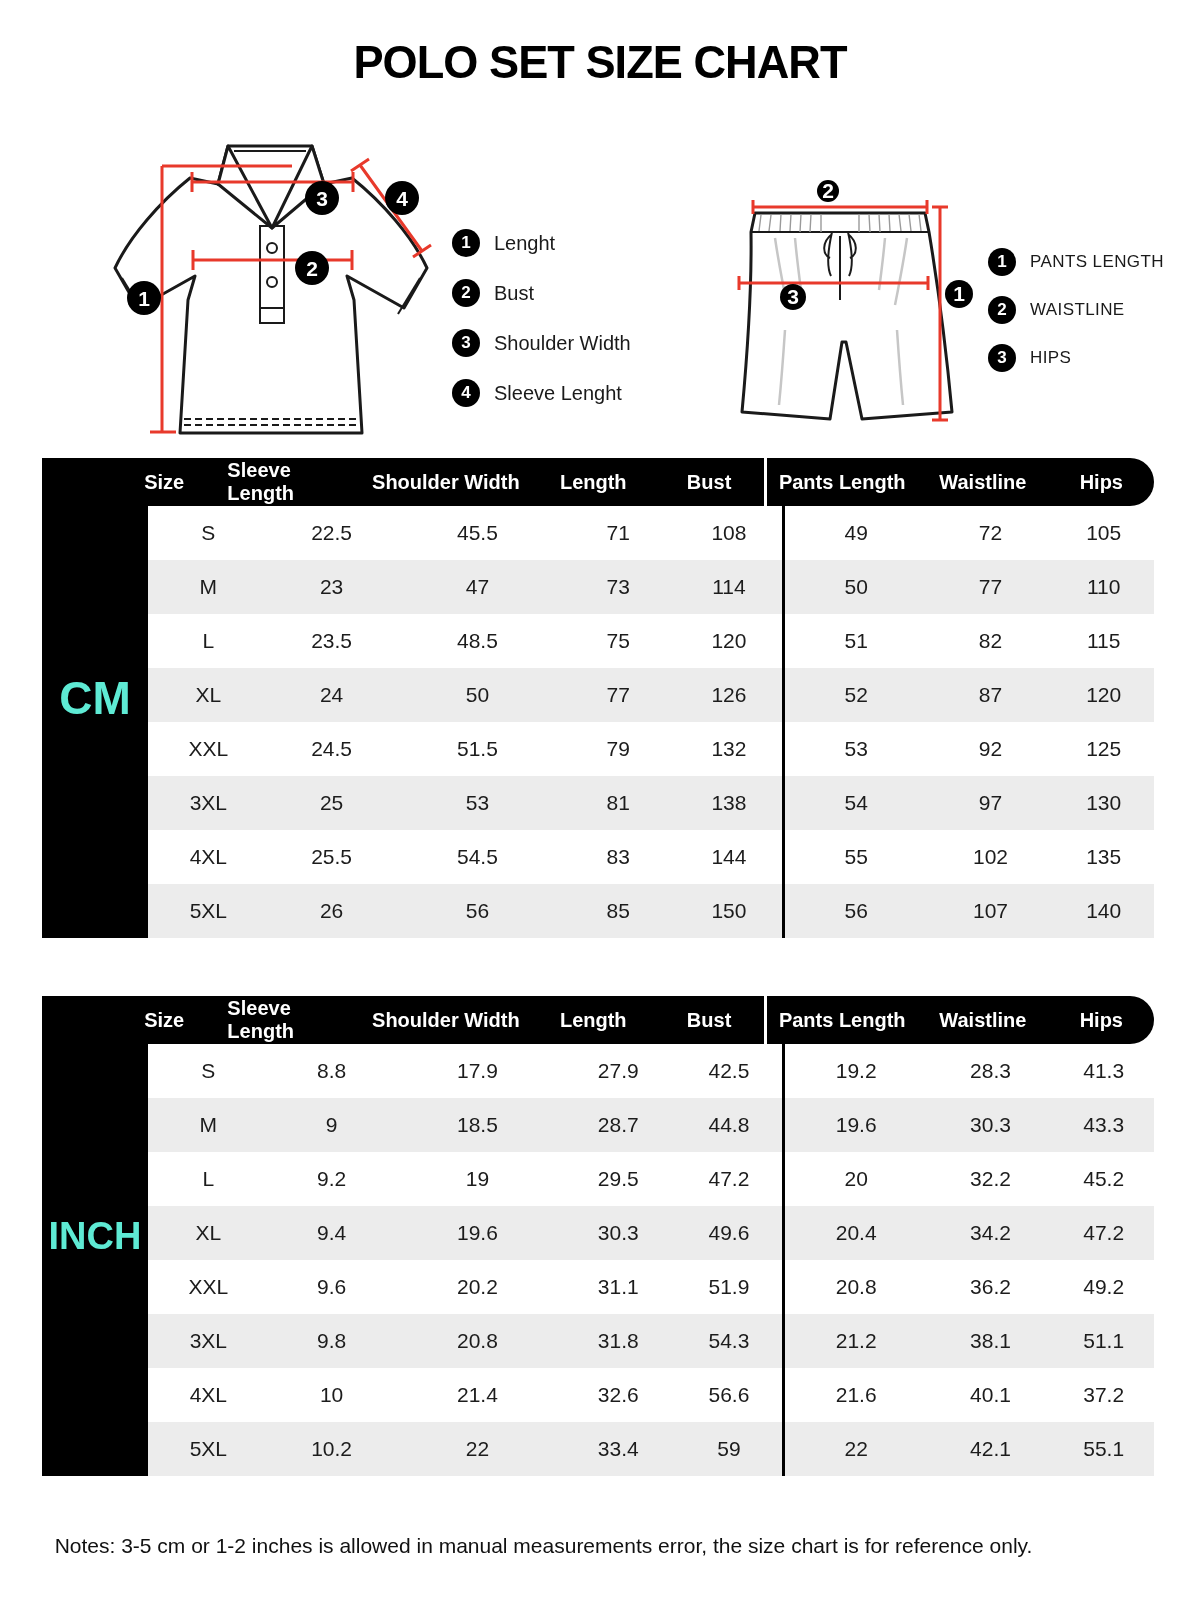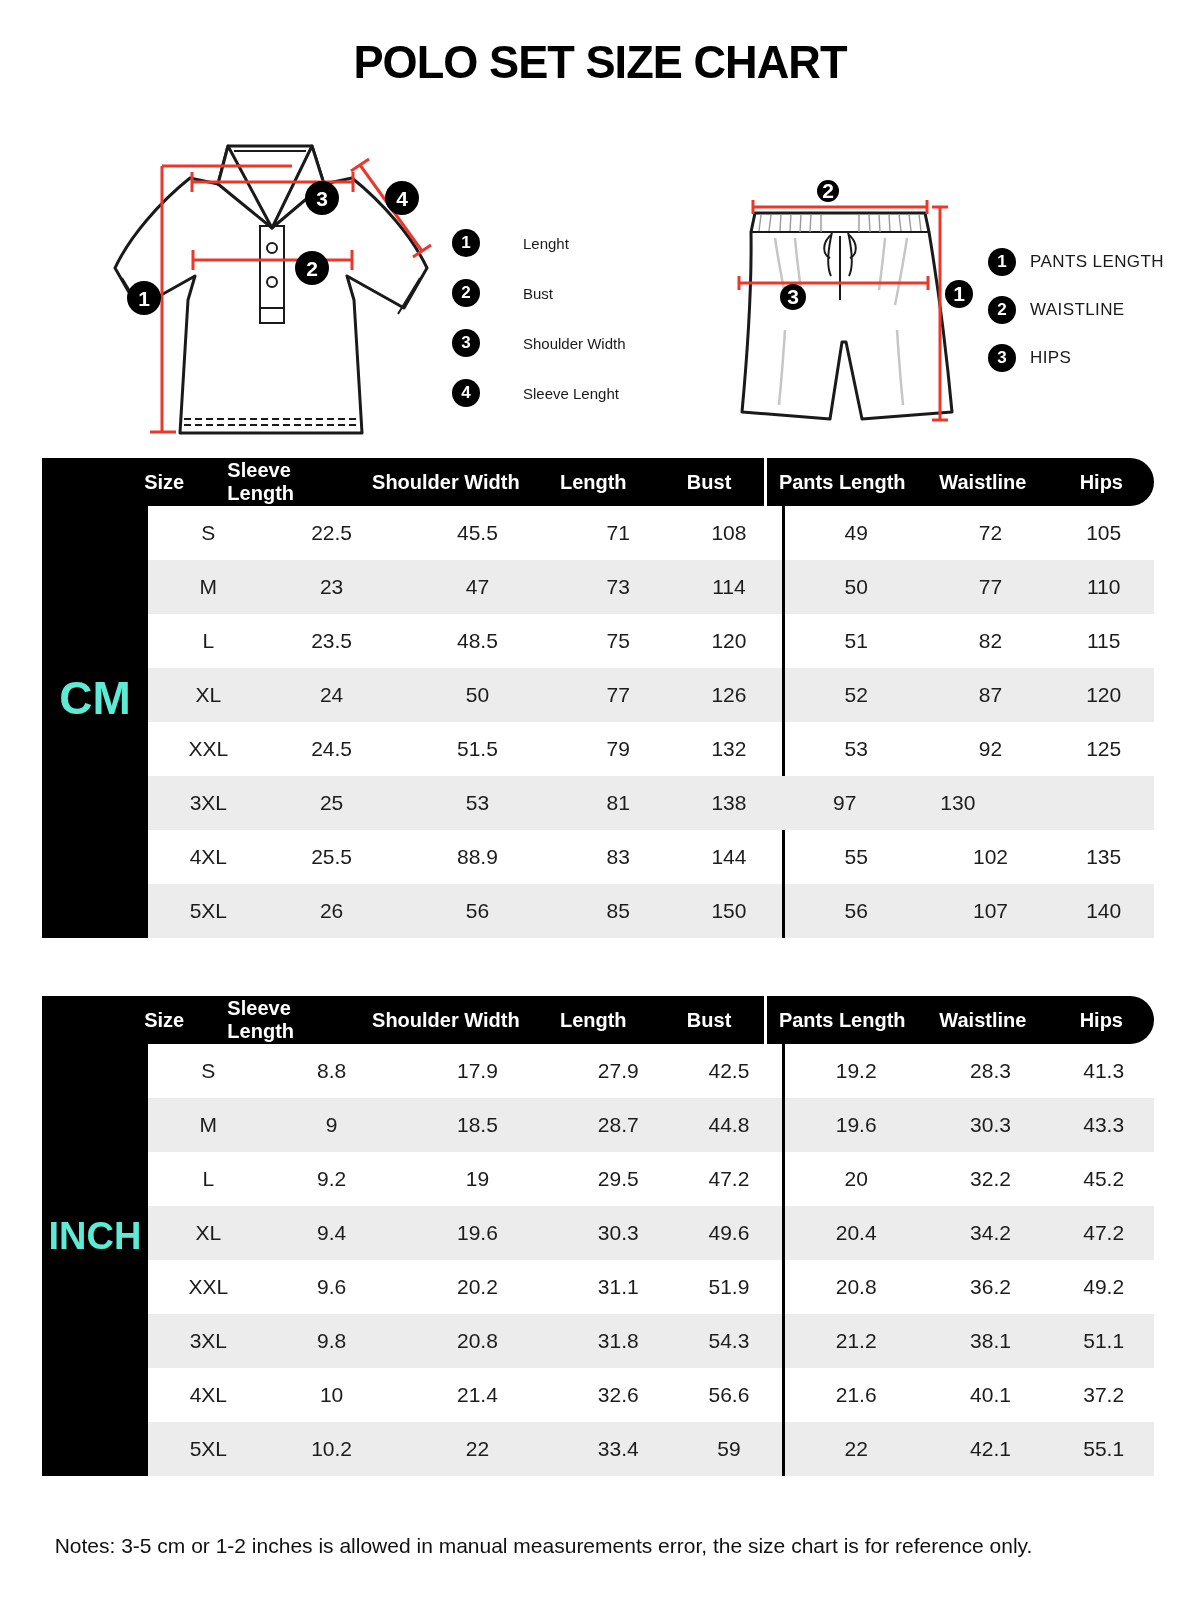--- a/index.html
+++ b/index.html
@@ -12,21 +12,21 @@
 
   
   .diagram{position:absolute;}
   .svg-shirt{left:100px;top:118px;width:345px;height:332px;}
   .svg-shorts{left:725px;top:180px;width:250px;height:270px;}
 
   
   .legend{position:absolute;display:flex;flex-direction:column;}
   .legend-shirt{left:452px;top:218px;}
   .legend-shirt .legend-item{height:50px;}
-  .legend-shirt .legend-label{font-size:15px;margin-left:29px;}
+  .legend-shirt .legend-label{font-size:20px;}
   .legend-shorts{left:988px;top:238px;}
   .legend-shorts .legend-item{height:48px;}
   .legend-shorts .legend-label{font-size:17px;letter-spacing:.4px;}
   .legend-item{display:flex;align-items:center;gap:14px;}
   .badge{width:28px;height:28px;border-radius:50%;background:#000;color:#fff;
          display:flex;align-items:center;justify-content:center;
          font-size:17px;font-weight:700;flex:0 0 28px;}
   .legend-label{color:#1a1a1a;}
 
   
@@ -266,27 +266,28 @@
         <div class="cell c5 div-b">53</div>
         <div class="cell c6">92</div>
         <div class="cell c7">125</div>
       </div>
       <div class="trow">
         <div class="cell c0">3XL</div>
         <div class="cell c1">25</div>
         <div class="cell c2">53</div>
         <div class="cell c3">81</div>
         <div class="cell c4">138</div>
+        <div class="cell c5 div-b">54</div>
         <div class="cell c6">97</div>
         <div class="cell c7">130</div>
       </div>
       <div class="trow">
         <div class="cell c0">4XL</div>
         <div class="cell c1">25.5</div>
-        <div class="cell c2">88.9</div>
+        <div class="cell c2">54.5</div>
         <div class="cell c3">83</div>
         <div class="cell c4">144</div>
         <div class="cell c5 div-b">55</div>
         <div class="cell c6">102</div>
         <div class="cell c7">135</div>
       </div>
       <div class="trow">
         <div class="cell c0">5XL</div>
         <div class="cell c1">26</div>
         <div class="cell c2">56</div>

